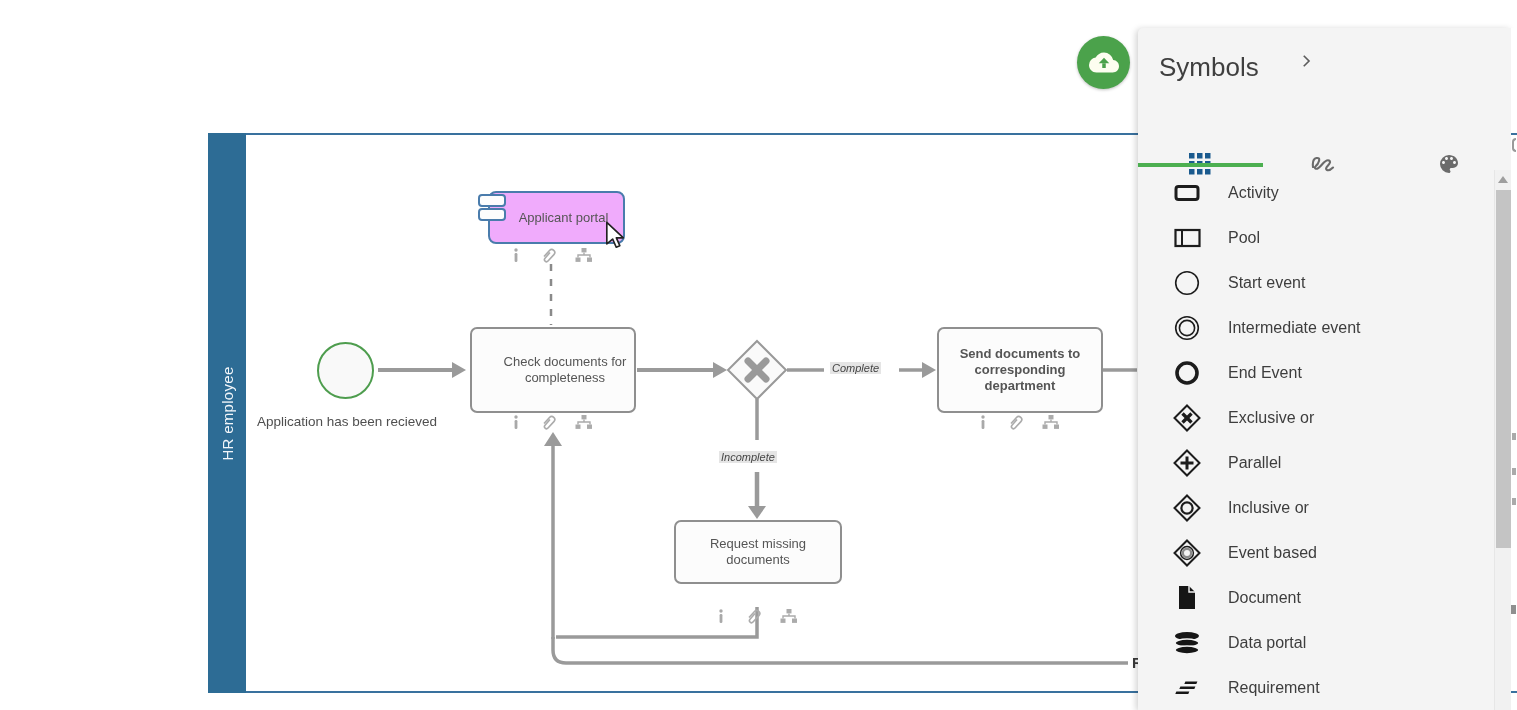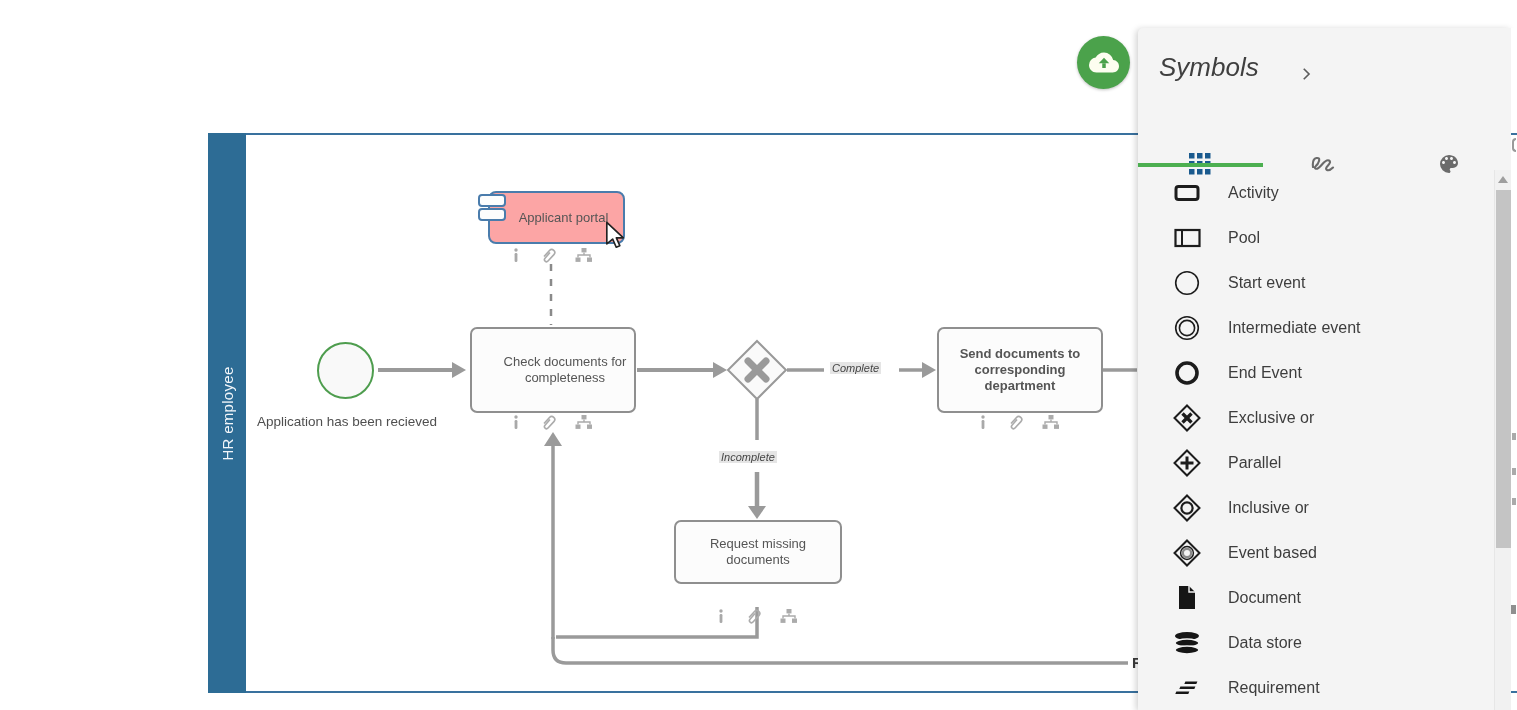--- a/index.html
+++ b/index.html
@@ -25,21 +25,21 @@
     color:#f2f6fa; font-size:15px; letter-spacing:.3px;
   }
 
   .task {
     position:absolute; border:2px solid #8f8f8f; border-radius:7px;
     background:#fcfcfc; display:flex; align-items:center; justify-content:center;
     text-align:center; color:#555; font-size:13px; line-height:1.25; z-index:3;
   }
   .node-blue {
     position:absolute; border:2px solid #4a7cac; border-radius:8px;
-    background:#fca5a5; display:flex; align-items:center; justify-content:center;
+    background:#f0abfc; display:flex; align-items:center; justify-content:center;
     text-align:center; color:#555; font-size:13px; z-index:3;
   }
   .sys-tab {
     position:absolute; width:28px; height:13px; border:2px solid #4a7cac;
     border-radius:4px; background:#fdfdfd; z-index:4;
   }
   .start-event {
     position:absolute; left:317px; top:342px; width:57px; height:57px;
     border:2px solid #4e9d4e; border-radius:50%; background:#f9f9f9; z-index:3;
   }
@@ -66,21 +66,21 @@
     justify-content:center; z-index:6; box-shadow:0 1px 3px rgba(0,0,0,.25);
     cursor:pointer;
   }
 
   
   .panel {
     position:absolute; left:1138px; top:28px; width:373px; height:682px;
     background:#f4f4f4; border-radius:5px 0 0 0;
     box-shadow:-2px 1px 6px rgba(0,0,0,.18); z-index:10;
   }
-  .panel-title-row { position:absolute; left:21px; top:24px; display:flex; align-items:flex-end;font-style:italic; }
+  .panel-title-row { position:absolute; left:21px; top:24px; display:flex; align-items:flex-start; }
   .panel-title { font-size:26px; color:#3f3f3f; }
   .panel-chevron { margin-left:38px; display:flex; align-items:center; }
   .tabs { position:absolute; left:0; top:108px; width:373px; height:56px; display:flex; }
   .tab { flex:1; display:flex; align-items:center; justify-content:center; cursor:pointer; }
   .tab-underline {
     position:absolute; left:0; top:135px; width:125px; height:4px; background:#4caf50;
   }
   .sym-list { position:absolute; left:0; top:142px; width:356px; }
   .sym-row {
     position:relative; height:45px; display:flex; align-items:center; cursor:pointer;
@@ -392,21 +392,21 @@
       </div>
 
       <div class="sym-row">
         <span class="sym-ico">
           <svg width="26" height="24" viewBox="0 0 26 24">
               <ellipse cx="13" cy="5" rx="12" ry="4" fill="#161616"></ellipse>
               <ellipse cx="13" cy="12" rx="12" ry="4" fill="#161616" stroke="#f4f4f4" stroke-width="1.6"></ellipse>
               <ellipse cx="13" cy="19" rx="12" ry="4" fill="#161616" stroke="#f4f4f4" stroke-width="1.6"></ellipse>
             </svg>
         </span>
-        <span class="sym-label">Data store</span>
+        <span class="sym-label">Data portal</span>
       </div>
 
       <div class="sym-row">
         <span class="sym-ico">
           <svg width="26" height="16" viewBox="0 0 26 16">
               <g fill="#161616" transform="skewX(-22) translate(6,0)">
                 <rect x="6" y="1.5" width="12" height="2.6"></rect>
                 <rect x="3" y="6.5" width="15" height="2.6"></rect>
                 <rect x="1" y="11.5" width="13" height="2.6"></rect>
               </g>

